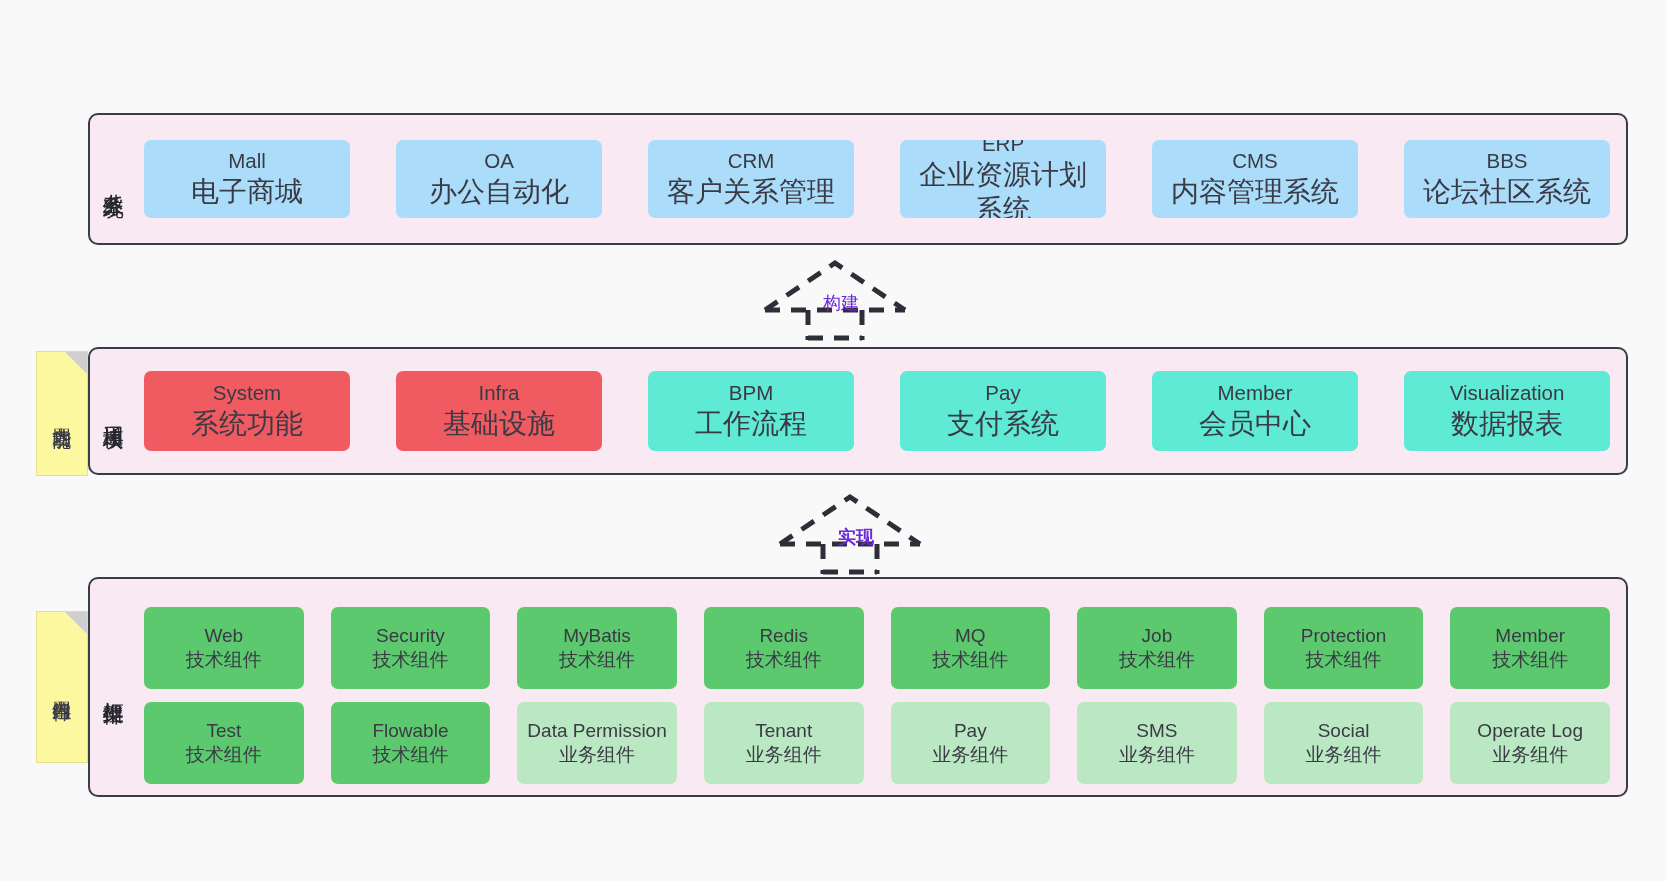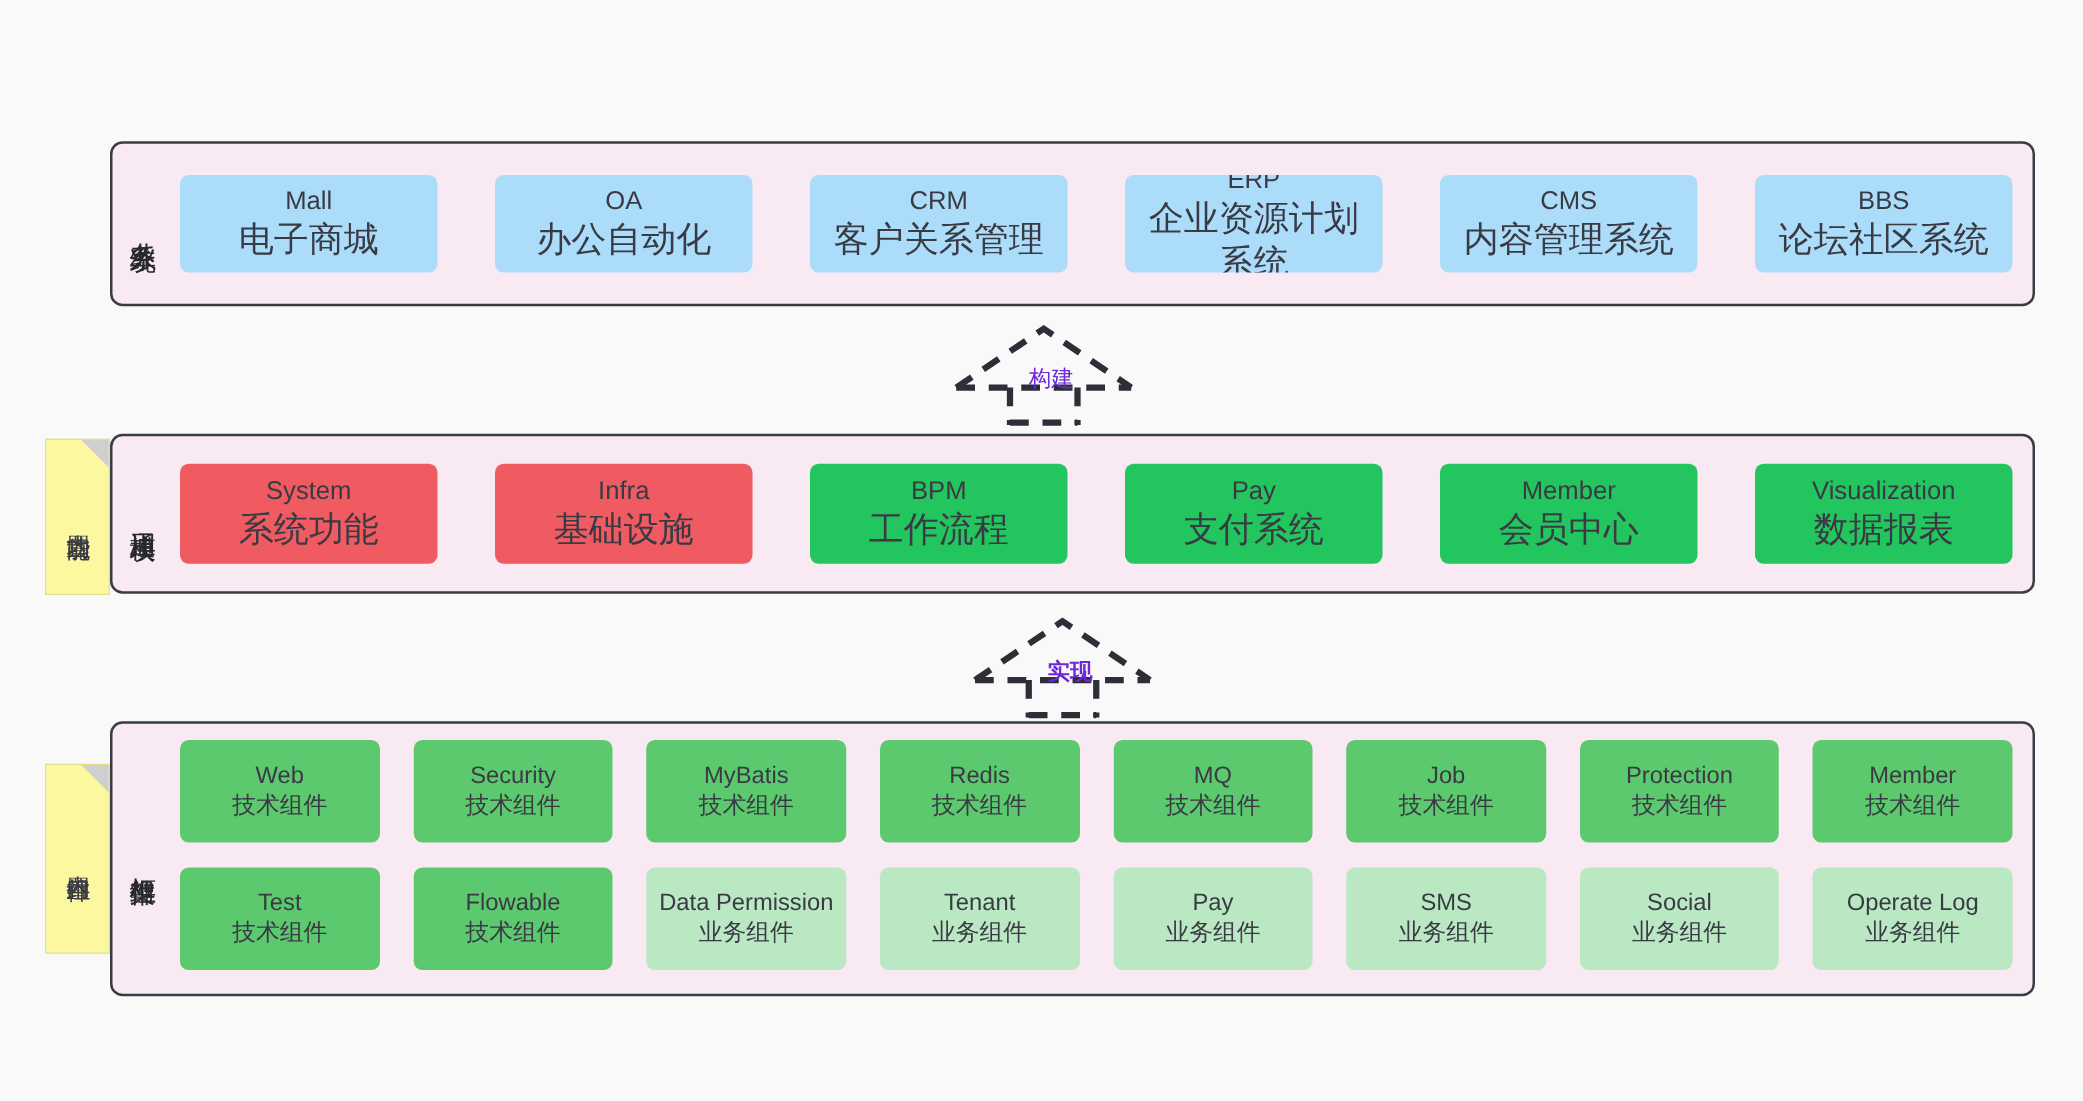--- a/index.html
+++ b/index.html
@@ -72,30 +72,30 @@
 
   
   #layer-common{left:88px;top:347px;width:1540px;height:128px;}
   #layer-common .layer-body{
     grid-template-columns:repeat(6,1fr);
     column-gap:46px;
     padding:0 16px 0 8px;
   }
   #layer-common .node{height:80px;}
   .fill-red{background:#ef5b61;}
-  .fill-pink{background:#22c55e;}
+  .fill-pink{background:#5eead4;}
 
   
   #layer-framework{left:88px;top:577px;width:1540px;height:220px;}
   #layer-framework .layer-body{
     grid-template-columns:repeat(8,1fr);
     grid-template-rows:repeat(2,1fr);
     column-gap:27px;
     row-gap:13px;
-    padding:13px 16px 13px 8px;
+    padding:28px 16px 13px 8px;
     align-content:stretch;
   }
   #layer-framework .node{height:82px;}
   .fill-green{background:#5cc96f;}
   .fill-greenlight{background:#b9e8c3;}
   #layer-framework .node .n-title,
   #layer-framework .node .n-sub{font-size:19px;}
 
   
   .sticky{

